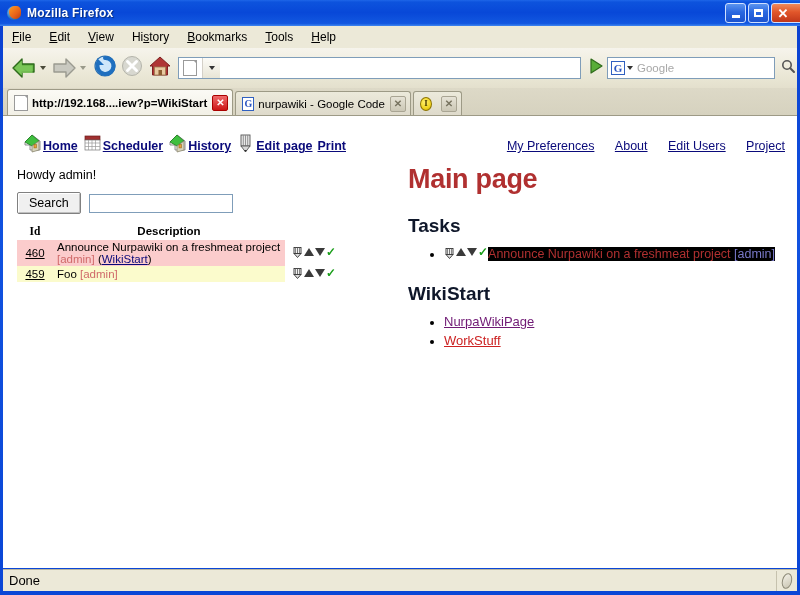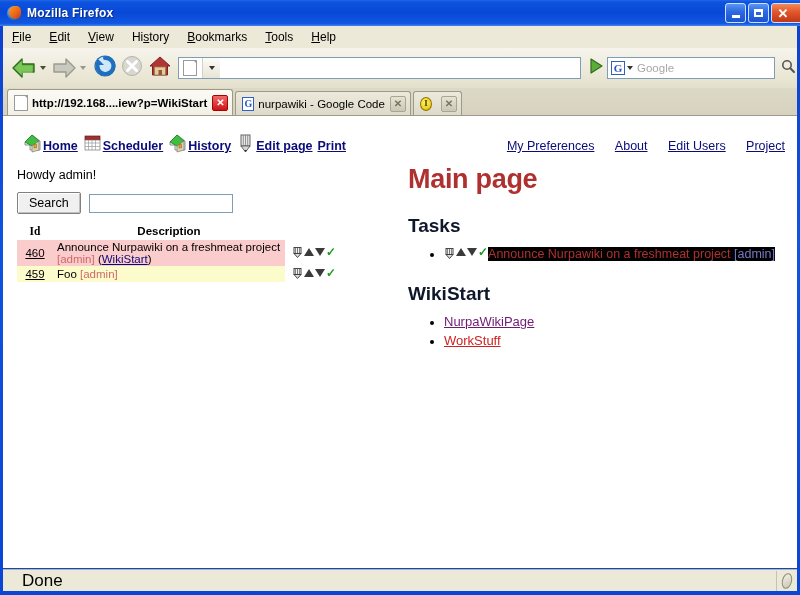--- a/index.html
+++ b/index.html
@@ -295,21 +295,21 @@
   .proj-link-red { color:#cc2222; text-decoration: underline; font-size: 13px; }
 
   
   #statusbar {
     position: absolute; left: 3px; top: 569px; width: 794px; height: 22px;
     background: #ece9d8; border-top: 1px solid #b9b5a1;
     display: flex; align-items: center;
     box-sizing: border-box;
   }
   #status-text {
-    font-size: 17px; color: #000; padding-left: 19px; flex: 1;
+    font-size: 13px; color: #000; padding-left: 6px; flex: 1;
     font-family: "Liberation Sans", sans-serif;
   }
   #status-right {
     width: 20px; height: 20px; border-left: 1px solid #c6c2ae;
     display:flex; align-items:center; justify-content:center;
   }
   .oval {
     width: 8px; height: 14px; border: 1px solid #8d8a78; border-radius: 50%;
     background: linear-gradient(135deg,#f4f2e8,#c9c5b2);
     transform: rotate(15deg);

